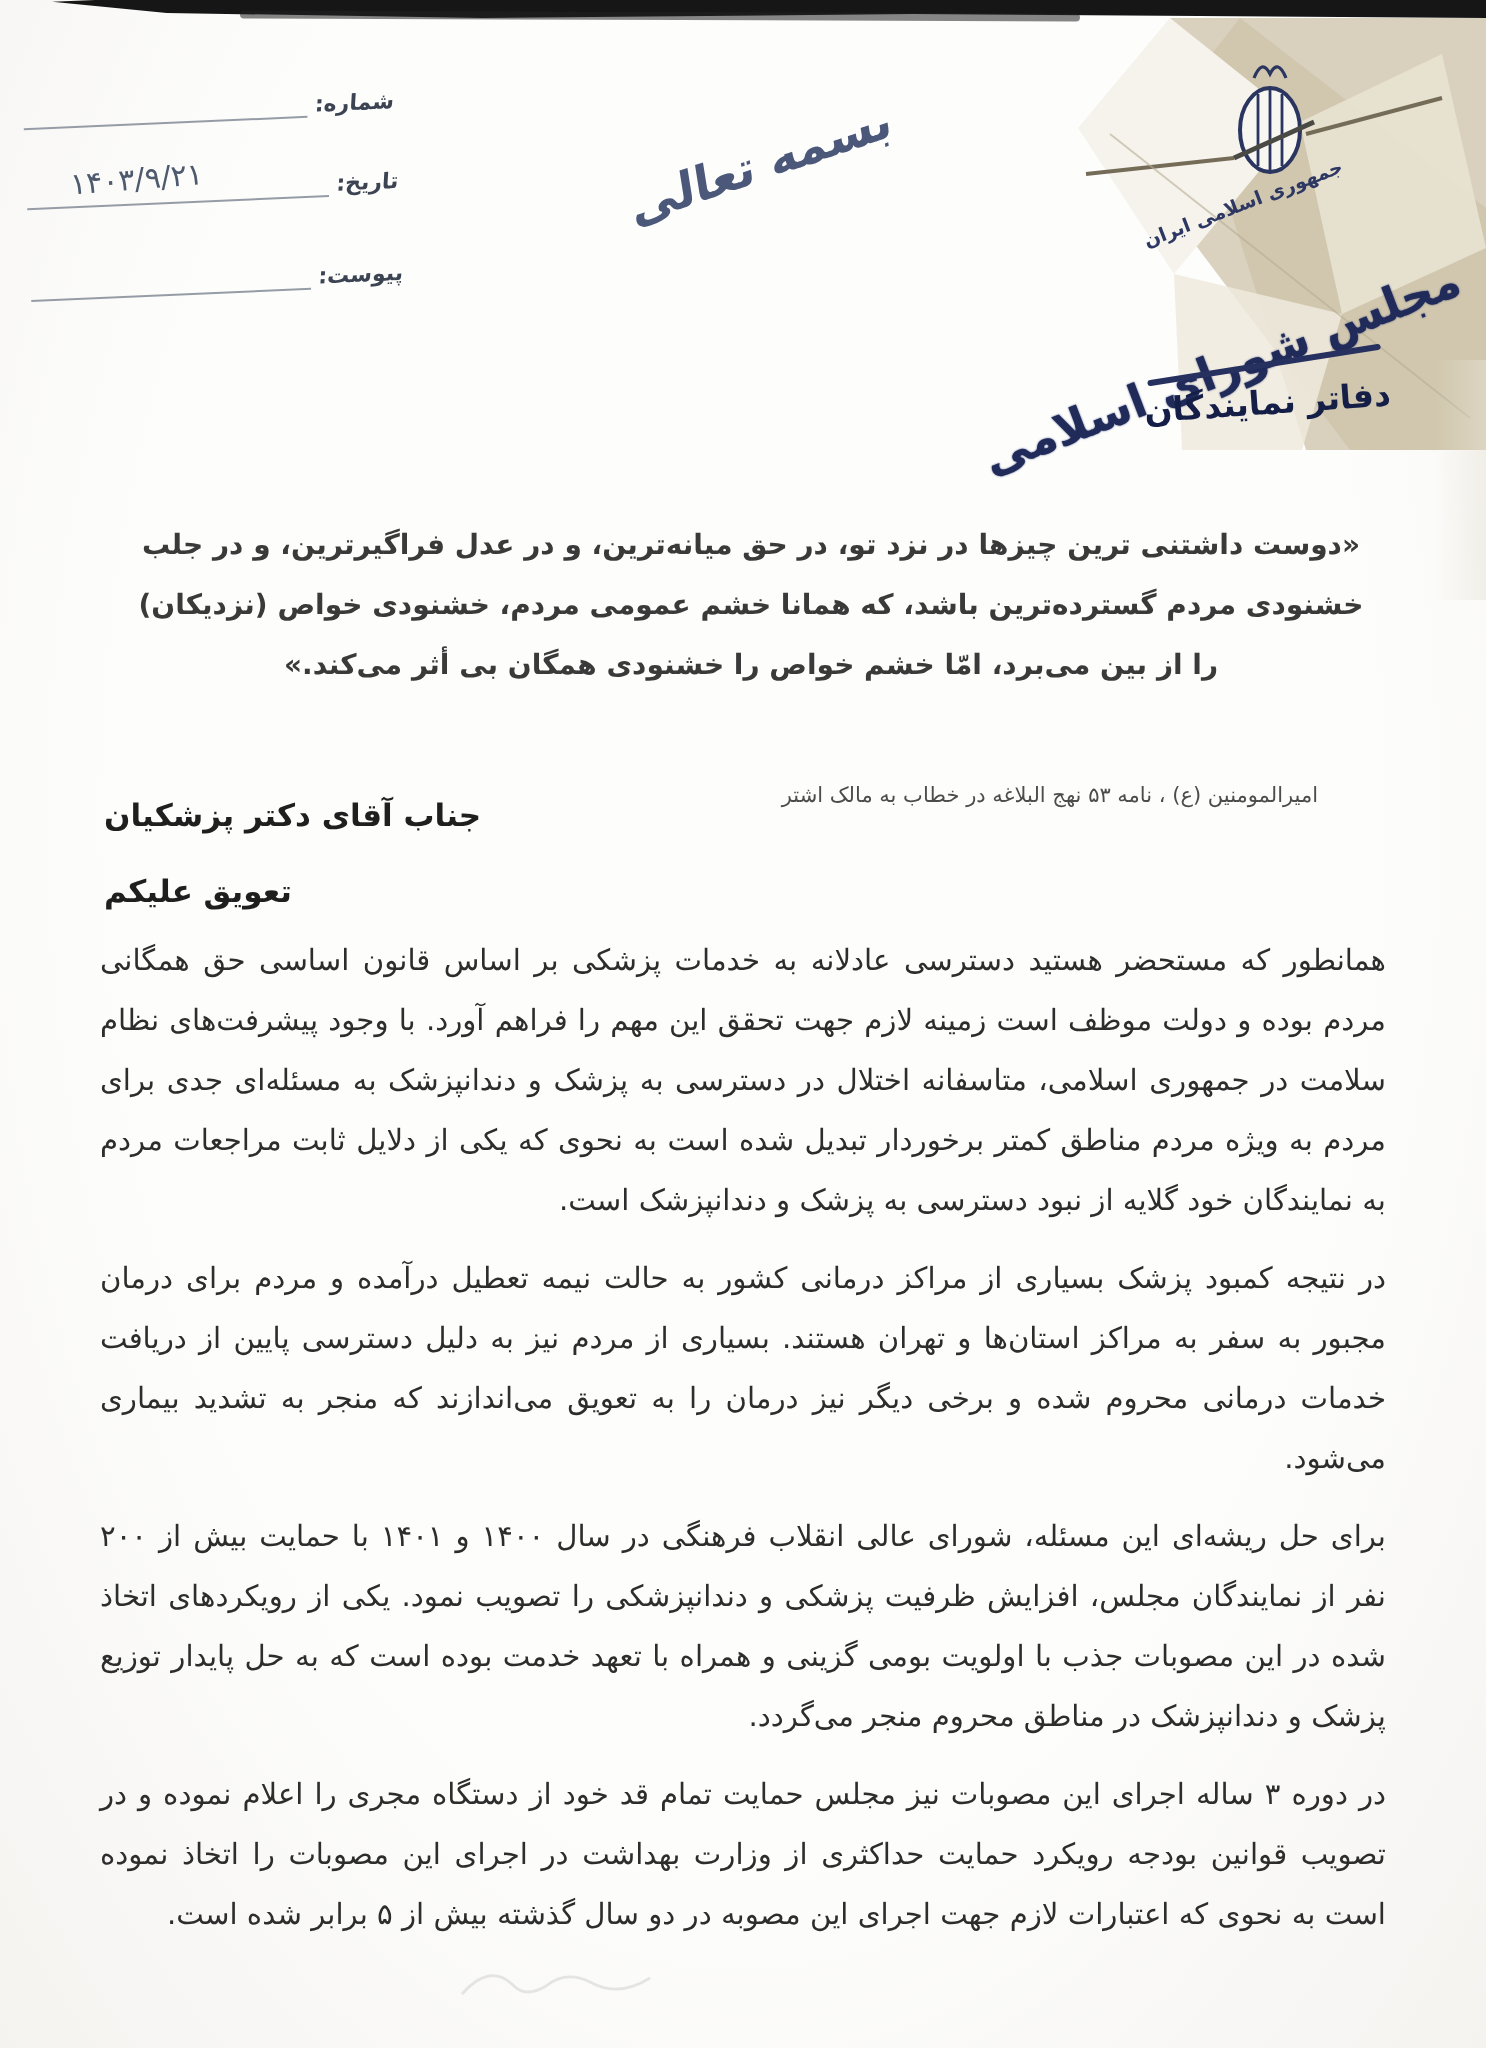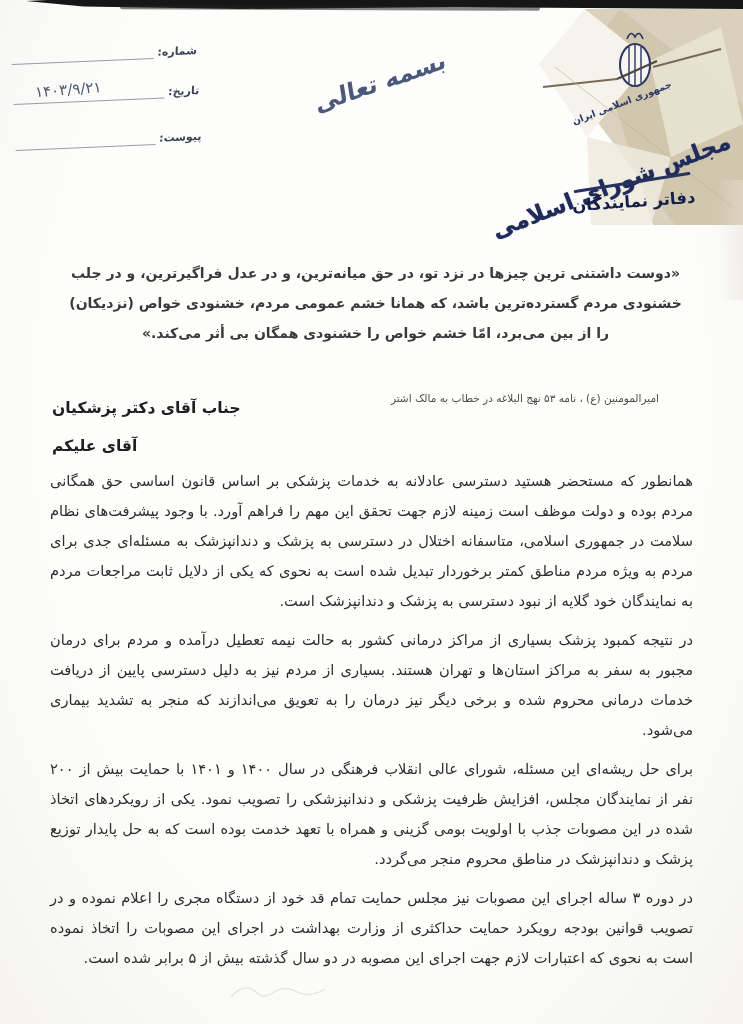--- a/index.html
+++ b/index.html
@@ -158,21 +158,21 @@
     </div>
   </div>
 
   <div class="bismillah">بسمه تعالی</div>
 
   <div class="quote">«دوست داشتنی ترین چیزها در نزد تو، در حق میانه‌ترین، و در عدل فراگیرترین، و در جلب خشنودی مردم گسترده‌ترین باشد، که همانا خشم عمومی مردم، خشنودی خواص (نزدیکان) را از بین می‌برد، امّا خشم خواص را خشنودی همگان بی أثر می‌کند.»</div>
   <div class="quote-attr">امیرالمومنین (ع) ، نامه ۵۳ نهج البلاغه در خطاب به مالک اشتر</div>
 
   <div class="recipient">
     <div>جناب آقای دکتر پزشکیان</div>
-    <div>آقای علیکم</div>
+    <div>تعویق علیکم</div>
   </div>
 
   <div class="body-text">
     <p>همانطور که مستحضر هستید دسترسی عادلانه به خدمات پزشکی بر اساس قانون اساسی حق همگانی مردم بوده و دولت موظف است زمینه لازم جهت تحقق این مهم را فراهم آورد. با وجود پیشرفت‌های نظام سلامت در جمهوری اسلامی، متاسفانه اختلال در دسترسی به پزشک و دندانپزشک به مسئله‌ای جدی برای مردم به ویژه مردم مناطق کمتر برخوردار تبدیل شده است به نحوی که یکی از دلایل ثابت مراجعات مردم به نمایندگان خود گلایه از نبود دسترسی به پزشک و دندانپزشک است.</p>
     <p>در نتیجه کمبود پزشک بسیاری از مراکز درمانی کشور به حالت نیمه تعطیل درآمده و مردم برای درمان مجبور به سفر به مراکز استان‌ها و تهران هستند. بسیاری از مردم نیز به دلیل دسترسی پایین از دریافت خدمات درمانی محروم شده و برخی دیگر نیز درمان را به تعویق می‌اندازند که منجر به تشدید بیماری می‌شود.</p>
     <p>برای حل ریشه‌ای این مسئله، شورای عالی انقلاب فرهنگی در سال ۱۴۰۰ و ۱۴۰۱ با حمایت بیش از ۲۰۰ نفر از نمایندگان مجلس، افزایش ظرفیت پزشکی و دندانپزشکی را تصویب نمود. یکی از رویکردهای اتخاذ شده در این مصوبات جذب با اولویت بومی گزینی و همراه با تعهد خدمت بوده است که به حل پایدار توزیع پزشک و دندانپزشک در مناطق محروم منجر می‌گردد.</p>
     <p>در دوره ۳ ساله اجرای این مصوبات نیز مجلس حمایت تمام قد خود از دستگاه مجری را اعلام نموده و در تصویب قوانین بودجه رویکرد حمایت حداکثری از وزارت بهداشت در اجرای این مصوبات را اتخاذ نموده است به نحوی که اعتبارات لازم جهت اجرای این مصوبه در دو سال گذشته بیش از ۵ برابر شده است.</p>
   </div>
 
   <svg class="squiggle" width="130" height="34" viewBox="0 0 130 34">

